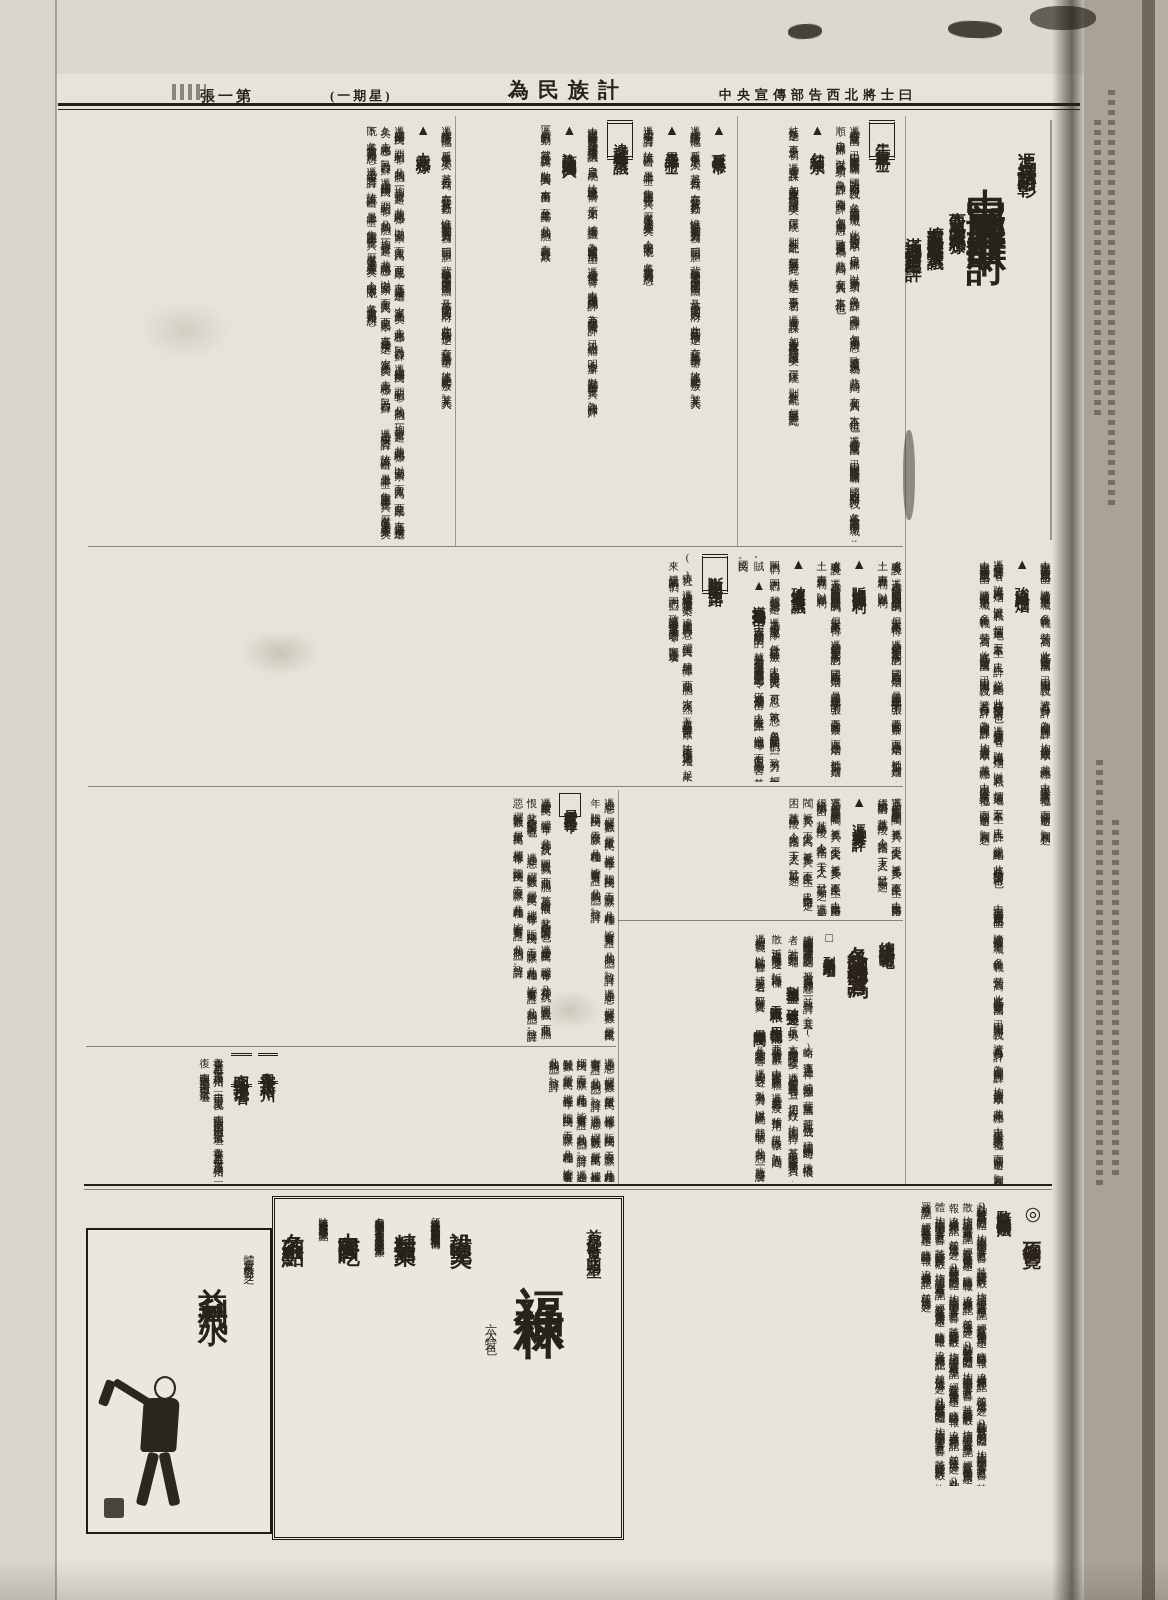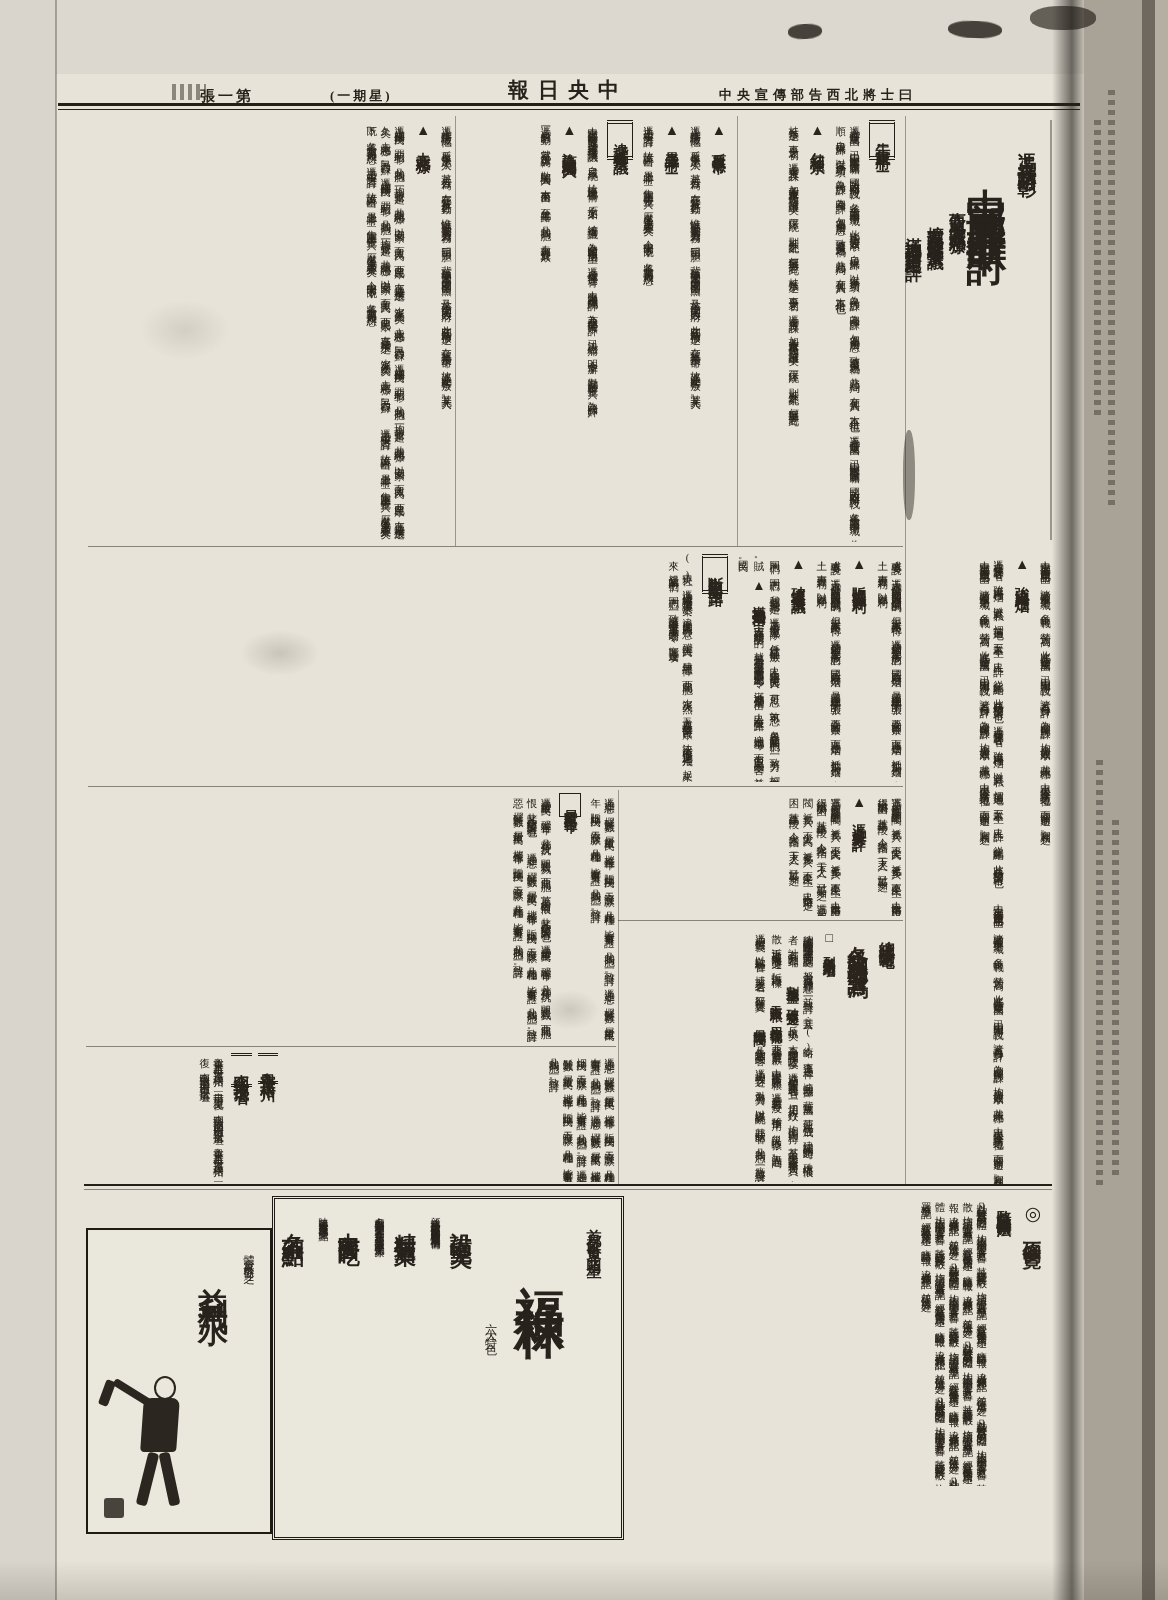--- a/index.html
+++ b/index.html
@@ -91,21 +91,21 @@
   <div class="abs bleed" style="left:1112px;top:820px;height:360px;"></div>
 
   <div class="abs blob" style="left:788px;top:24px;width:34px;height:15px;transform:rotate(-3deg);"></div>
   <div class="abs blob" style="left:948px;top:21px;width:54px;height:17px;transform:rotate(2deg);"></div>
   <div class="abs blob" style="left:1030px;top:6px;width:66px;height:24px;opacity:.8;"></div>
   <div class="abs blob" style="left:903px;top:430px;width:12px;height:90px;opacity:.55;"></div>
   <div class="abs stain" style="left:240px;top:630px;width:80px;height:46px;background:radial-gradient(closest-side,rgba(70,60,45,.18),rgba(0,0,0,0));"></div>
   <div class="abs stain" style="left:540px;top:990px;width:60px;height:40px;background:radial-gradient(closest-side,rgba(70,60,45,.16),rgba(0,0,0,0));"></div>
   <div class="abs stain" style="left:140px;top:300px;width:90px;height:60px;background:radial-gradient(closest-side,rgba(70,60,45,.12),rgba(0,0,0,0));"></div>
 
-  <div class="abs mast" id="paper-name" style="left:498px;top:76px;width:140px;text-align:center;">報日央中</div>
+  <div class="abs mast" id="paper-name" style="left:498px;top:76px;width:140px;text-align:center;">為民族計</div>
   <div class="abs mast" style="left:648px;top:86px;width:340px;font-size:13px;letter-spacing:5px;text-align:center;">中央宣傳部告西北將士曰</div>
   <div class="abs mast" style="left:330px;top:87px;font-size:13px;">(一期星)</div>
   <div class="abs mast" style="left:200px;top:87px;font-size:15px;">張一第</div>
   <div class="abs" style="left:172px;top:84px;width:34px;height:16px;background:repeating-linear-gradient(90deg,rgba(50,44,36,.5) 0 4px,rgba(0,0,0,0) 4px 8px);filter:blur(.6px);"></div>
 
   <div class="abs rule" style="left:58px;top:103px;width:1022px;height:3px;"></div>
   <div class="abs rule" style="left:58px;top:109px;width:1022px;height:1px;"></div>
 
   <div class="abs hline" style="left:88px;top:546px;width:815px;"></div>
   <div class="abs hline" style="left:88px;top:786px;width:815px;"></div>

